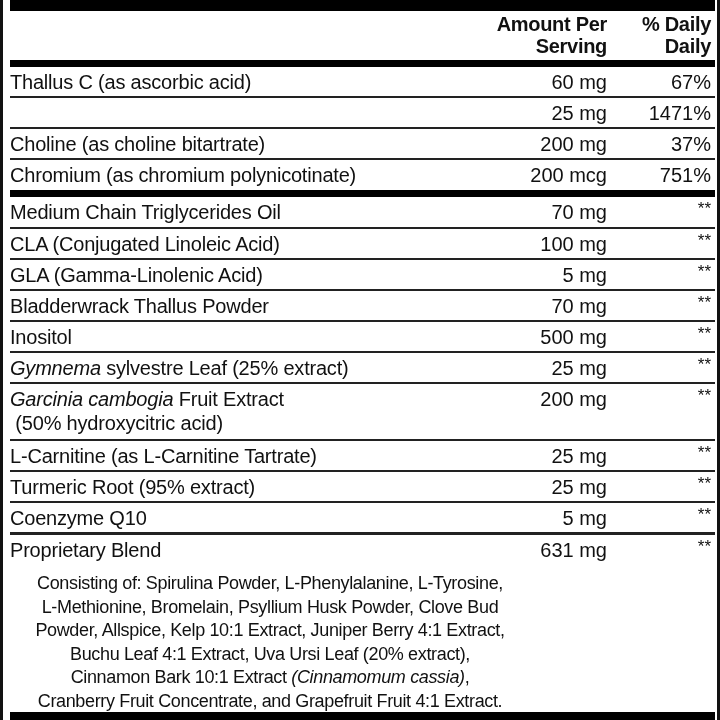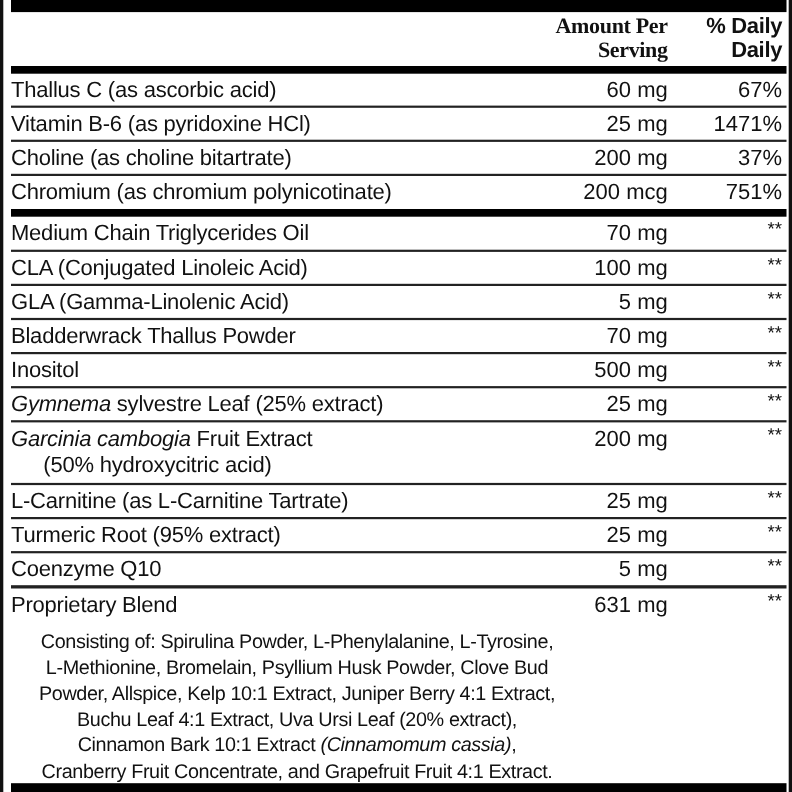--- a/index.html
+++ b/index.html
@@ -4,21 +4,21 @@
 <style>
   html, body { margin: 0; padding: 0; background: #ffffff; }
   body { width: 720px; height: 720px; position: relative; overflow: hidden;
          font-family: "Liberation Sans", sans-serif; color: #111; }
   .frame { position: absolute; left: 0; top: 0; width: 720px; height: 720px;
            box-sizing: border-box; border-left: 3px solid #111; border-right: 3px solid #111; }
   .topbar { position: absolute; left: 10px; right: 5px; top: 0; height: 11px; background: #000; }
   .header { position: absolute; left: 10px; right: 5px; top: 11px; height: 49px; }
   .hdr { position: absolute; font-weight: bold; font-size: 20px; line-height: 22px;
          text-align: right; top: 2px; letter-spacing: -0.3px; }
-  .hdr.amt { right: 108px; width: 160px; font-family: Liberation Serif, serif; }
+  .hdr.amt { right: 108px; width: 160px; }
   .hdr.dv { right: 4px; width: 100px; }
   .thick { position: absolute; left: 10px; right: 5px; height: 7px; background: #000; }
   .row { position: absolute; left: 10px; right: 5px; font-size: 20px; line-height: 24px; }
   .row .name { position: absolute; left: 0; top: 3px; white-space: nowrap; letter-spacing: -0.2px; }
   .row .amt { position: absolute; right: 108px; top: 3px; text-align: center; white-space: nowrap; }
   .row .dv { position: absolute; right: 4px; top: 3px; white-space: nowrap; }
   .row .star { position: absolute; right: 4px; top: 0px; font-size: 17px; }
   .rule { position: absolute; left: 10px; right: 5px; height: 2px; background: #222; }
   .blend-desc { position: absolute; left: 10px; top: 572px; width: 520px; font-size: 18px;
                 line-height: 23.6px; letter-spacing: -0.35px; text-align: center; }
@@ -45,21 +45,20 @@
 
 <div class="thick" style="top:60px;"></div>
 
 <div class="row" style="top:67px;height:28px;">
   <span class="name">Thallus C (as ascorbic acid)</span>
   <span class="amt">60 mg</span>
   <span class="dv">67%</span>
 </div>
 <div class="rule" style="top:96px;"></div>
 <div class="row" style="top:98px;height:28px;">
-  <span class="name">Vitamin B-6 (as pyridoxine HCl)</span>
   <span class="amt">25 mg</span>
   <span class="dv">1471%</span>
 </div>
 <div class="rule" style="top:127px;"></div>
 <div class="row" style="top:129px;height:20px;">
   <span class="name">Choline (as choline bitartrate)</span>
   <span class="amt">200 mg</span>
   <span class="dv">37%</span>
 </div>
 <div class="rule" style="top:158px;"></div>
@@ -102,21 +101,21 @@
 </div>
 <div class="rule" style="top:351px;"></div>
 <div class="row" style="top:353px;">
   <span class="name"><i>Gymnema</i><span> sylvestre Leaf (25% extract)</span></span>
   <span class="amt">25 mg</span>
   <span class="star">**</span>
 </div>
 <div class="rule" style="top:382px;"></div>
 <div class="row" style="top:384px;">
   <span class="name"><i>Garcinia cambogia</i><span> Fruit Extract</span></span>
-  <span class="name" style="top:27px;white-space:pre;margin-left:24px;"> (50% hydroxycitric acid)</span>
+  <span class="name" style="top:27px;white-space:pre;"> (50% hydroxycitric acid)</span>
   <span class="amt">200 mg</span>
   <span class="star">**</span>
 </div>
 <div class="rule" style="top:439px;"></div>
 <div class="row" style="top:441px;">
   <span class="name">L-Carnitine (as L-Carnitine Tartrate)</span>
   <span class="amt">25 mg</span>
   <span class="star">**</span>
 </div>
 <div class="rule" style="top:470px;"></div>

